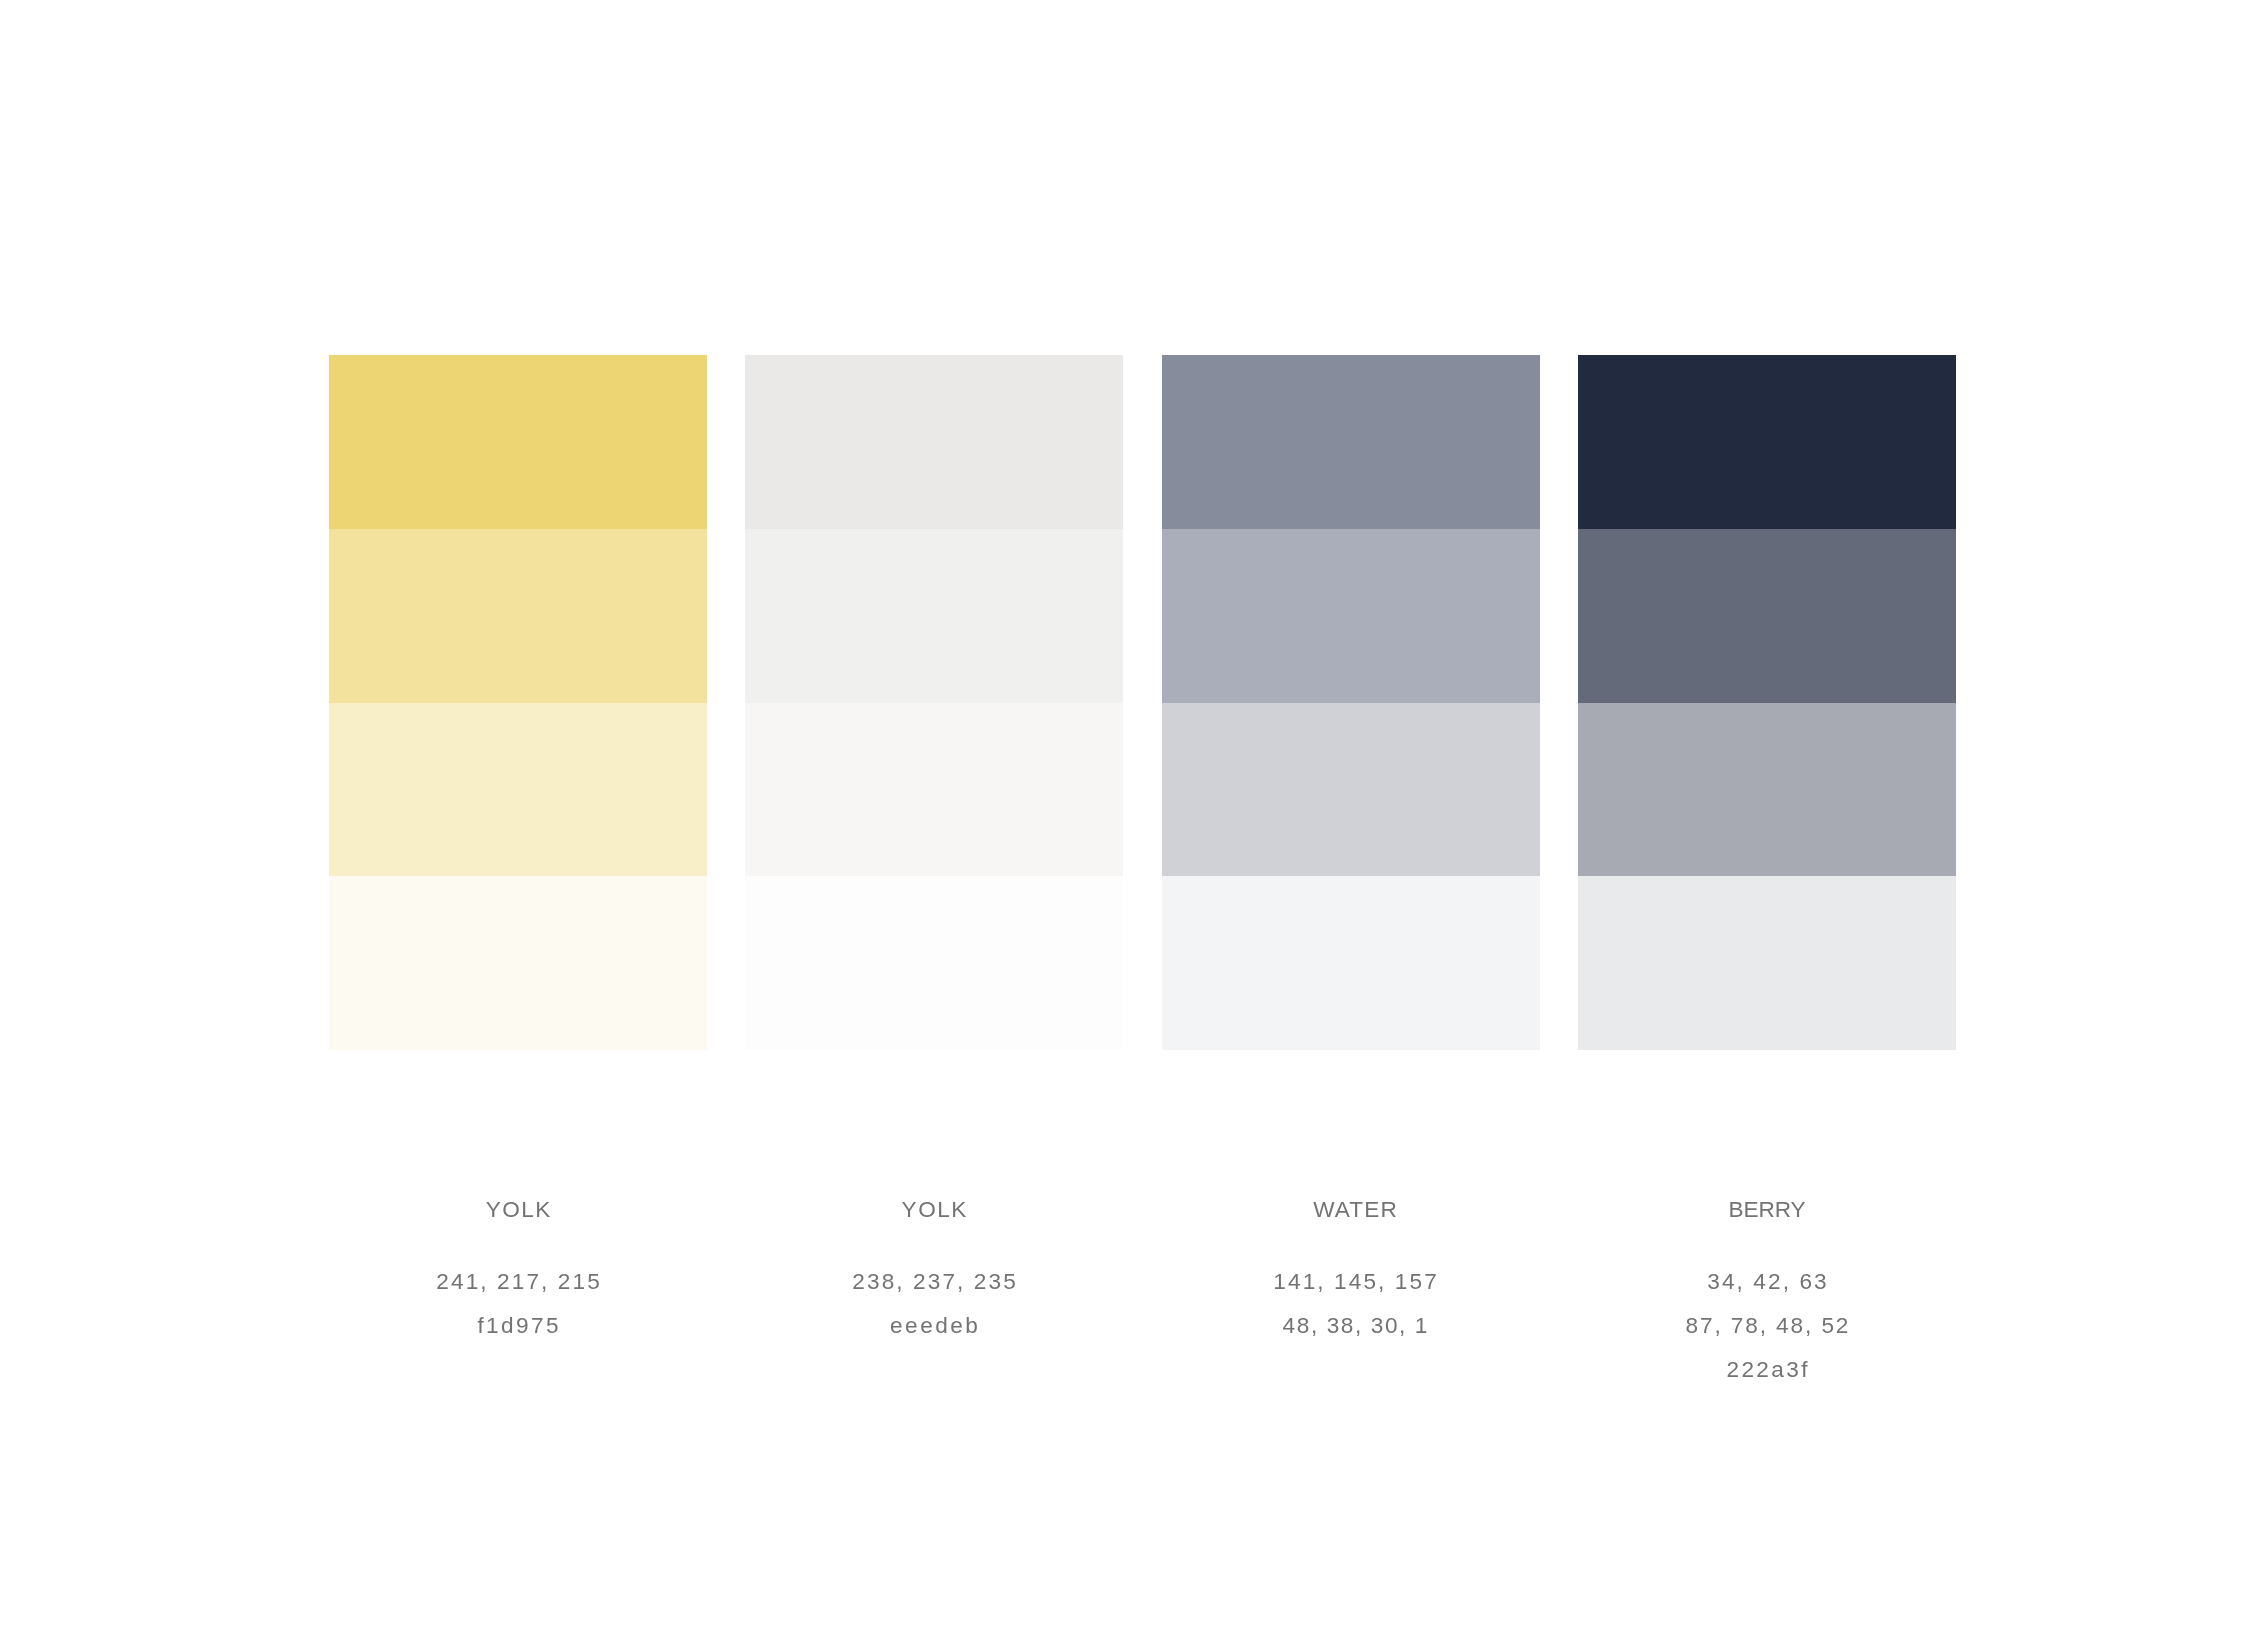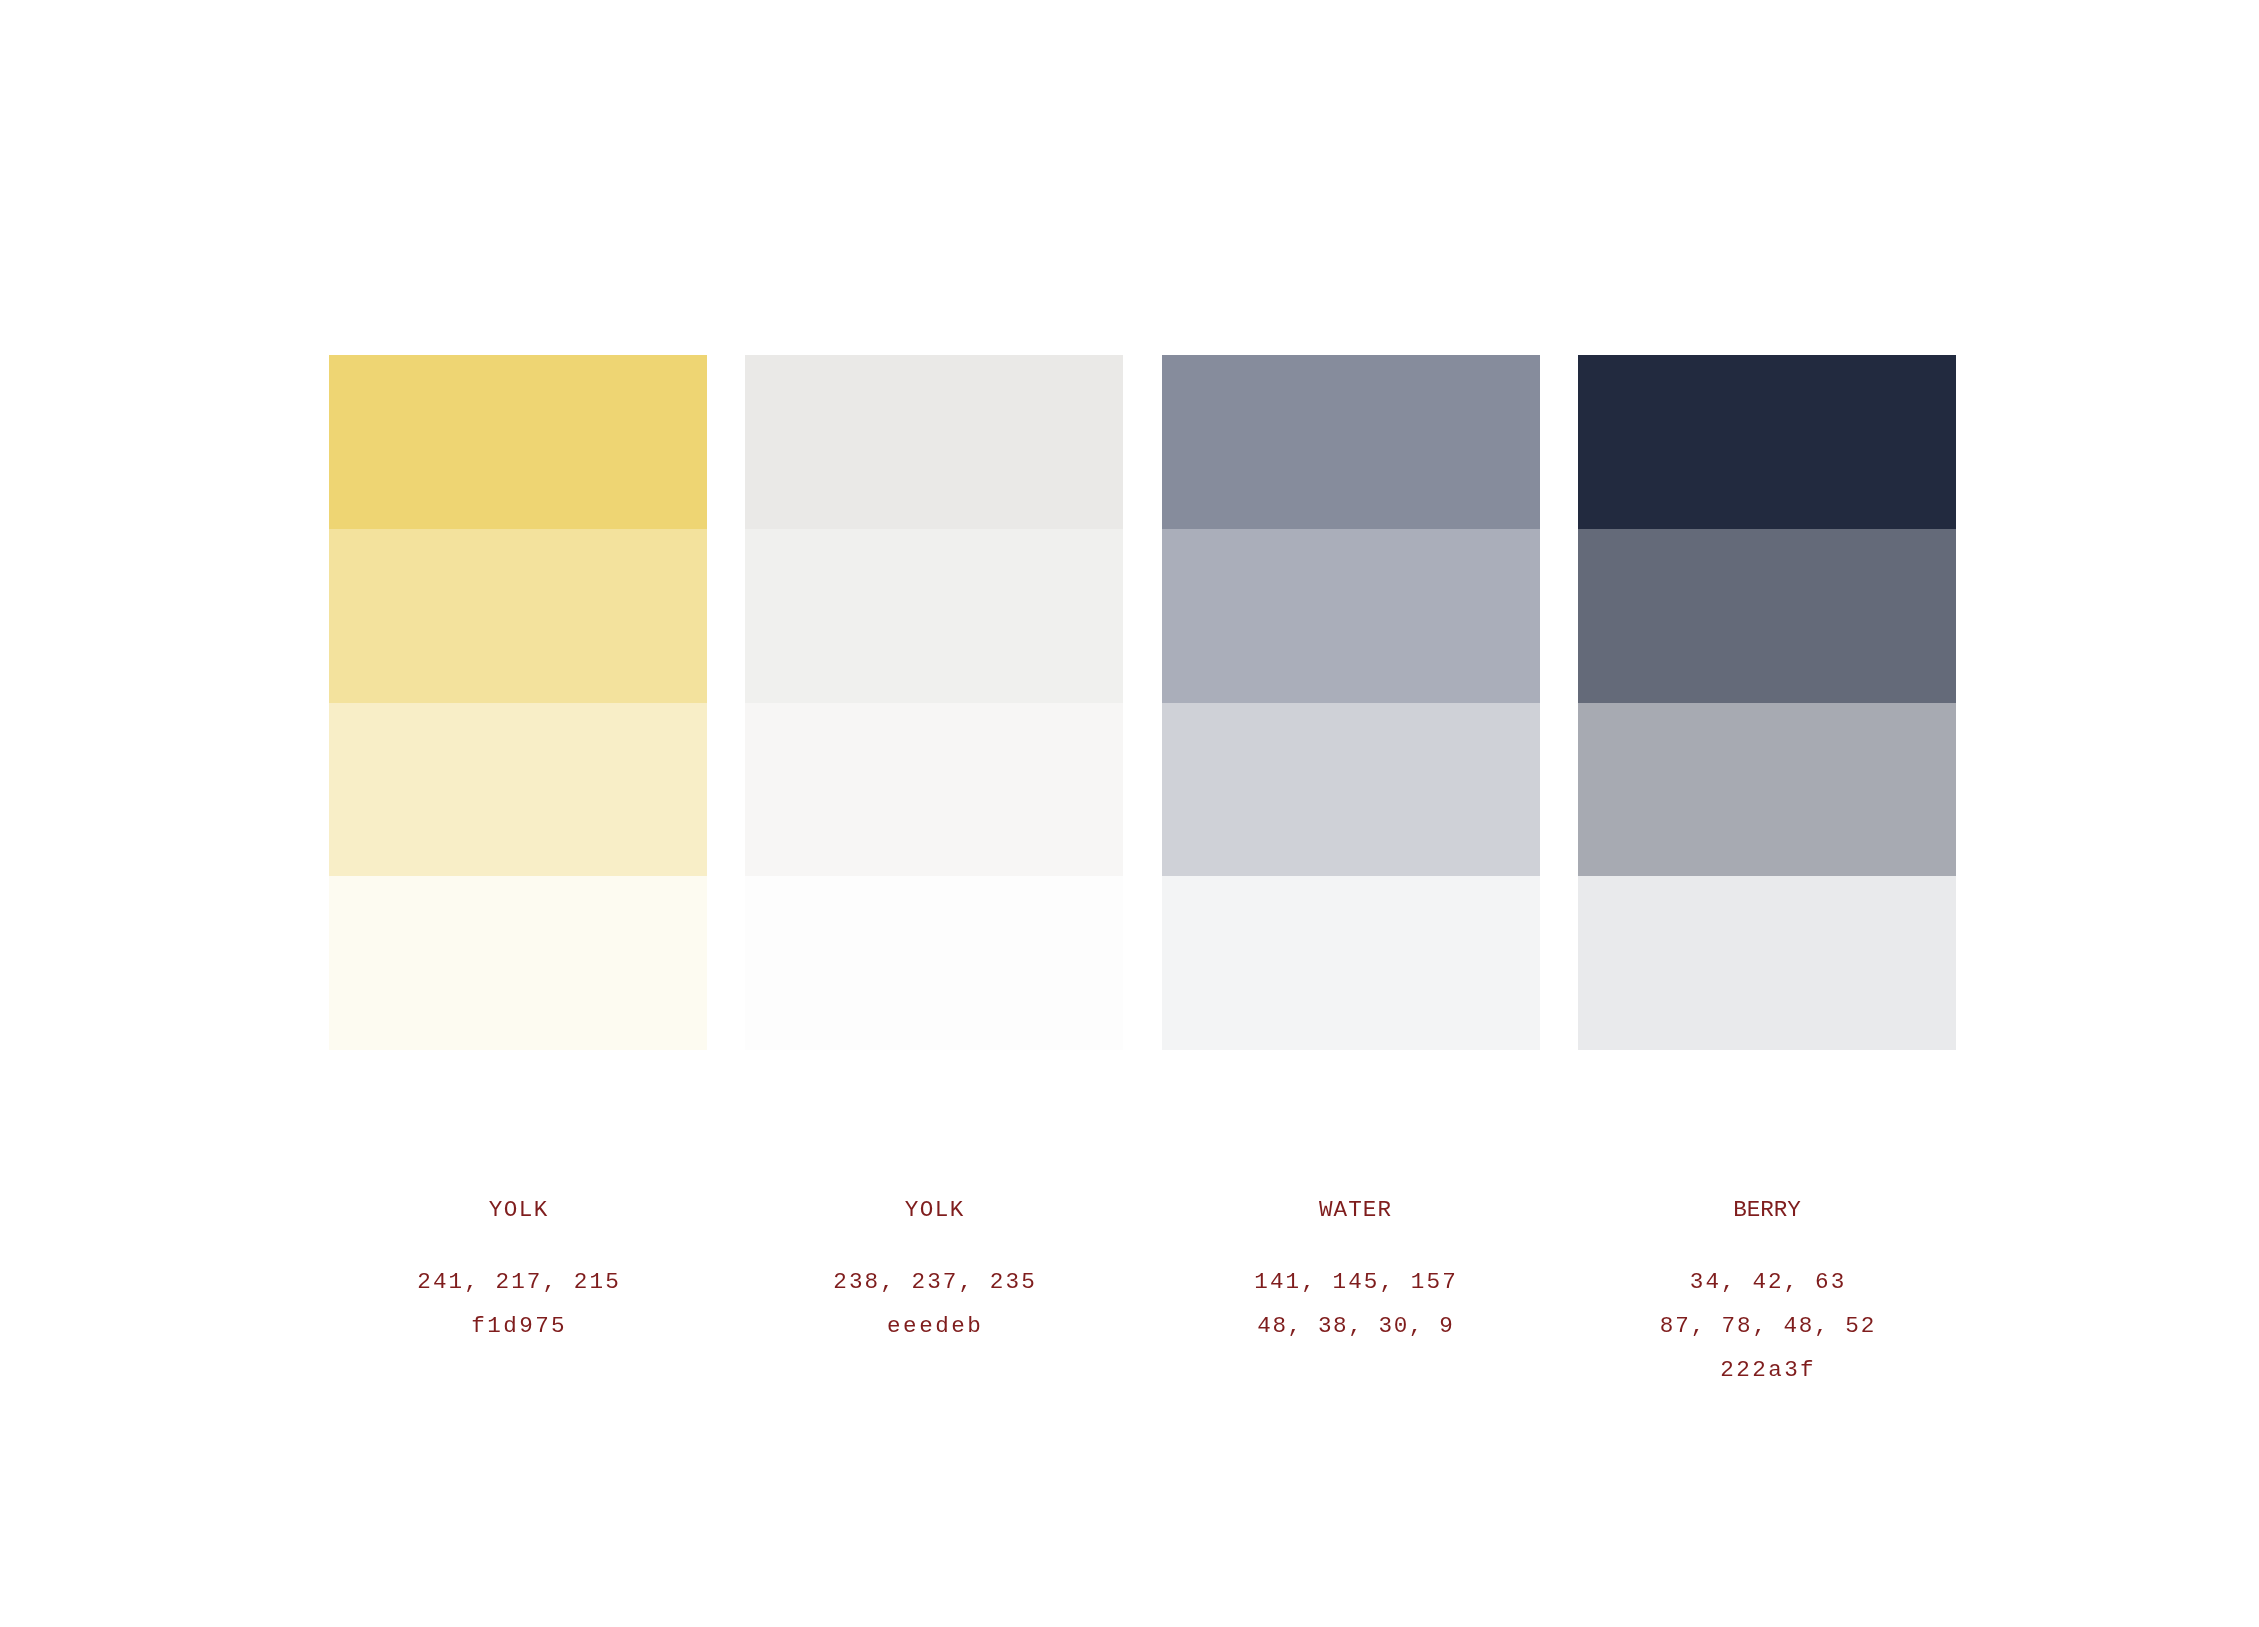--- a/index.html
+++ b/index.html
@@ -54,24 +54,23 @@
     left: 329px;
     top: 1196px;
     width: 1627px;
     height: 207px;
   }
   .label-column {
     position: absolute;
     top: 0;
     width: 378px;
     text-align: center;
-    color: #7f1d1d;
+    color: #737373;
     -webkit-font-smoothing: antialiased;
     transform: translateZ(0);
-    font-family: Liberation Mono, monospace;
   }
   .label-column:nth-child(1) { left: 0px; }
   .label-column:nth-child(2) { left: 416px; }
   .label-column:nth-child(3) { left: 837px; }
   .label-column:nth-child(4) { left: 1249px; }
   .color-name {
     font-size: 22.6px;
     font-weight: 400;
     line-height: 28px;
     letter-spacing: 1.4px;
@@ -145,21 +144,21 @@
         <div class="color-name">YOLK</div>
         <div class="color-values">
           <div class="value-line value-rgb">238, 237, 235</div>
           <div class="value-line value-hex">eeedeb</div>
         </div>
       </div>
       <div class="label-column">
         <div class="color-name">WATER</div>
         <div class="color-values">
           <div class="value-line value-rgb">141, 145, 157</div>
-          <div class="value-line value-cmyk">48, 38, 30, 9</div>
+          <div class="value-line value-cmyk">48, 38, 30, 1</div>
         </div>
       </div>
       <div class="label-column">
         <div class="color-name">BERRY</div>
         <div class="color-values">
           <div class="value-line value-rgb">34, 42, 63</div>
           <div class="value-line value-cmyk">87, 78, 48, 52</div>
           <div class="value-line value-hex">222a3f</div>
         </div>
       </div>

